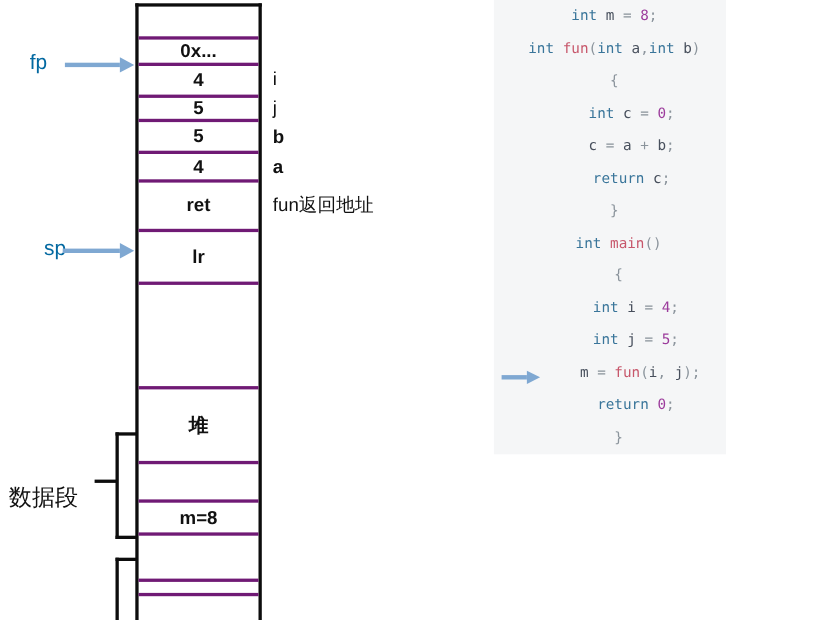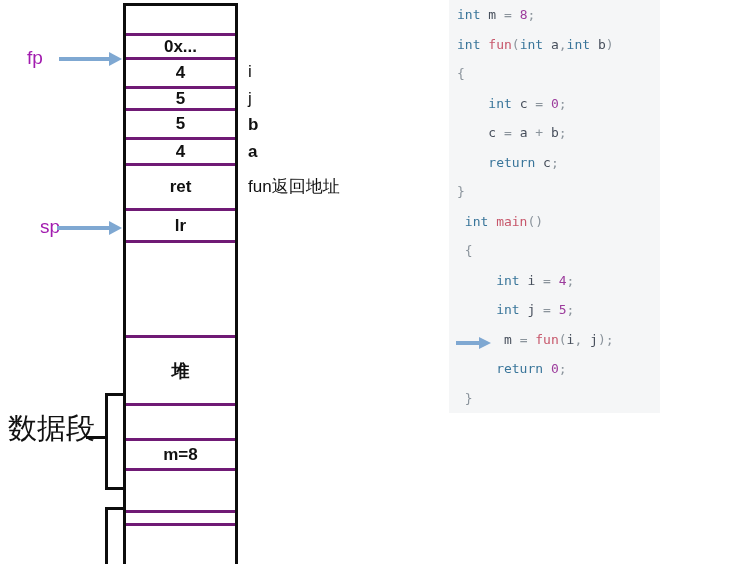--- a/index.html
+++ b/index.html
@@ -17,61 +17,61 @@
     display:flex;align-items:center;justify-content:center;
     font-size:17px;font-weight:700;color:#111;
   }
   .cell:nth-child(1){height:30px}
   .cell:nth-child(2){height:24px}
   .cell:nth-child(3){height:29px}
   .cell:nth-child(4){height:22px}
   .cell:nth-child(5){height:29px}
   .cell:nth-child(6){height:26px}
   .cell:nth-child(7){height:45px}
-  .cell:nth-child(8){height:32px}
+  .cell:nth-child(8){height:48px}
   .cell:nth-child(9){height:95px}
   .cell:nth-child(10){height:68px;font-size:18px}
   .cell:nth-child(11){height:35px}
   .cell:nth-child(12){height:30px}
   .cell:nth-child(13){height:42px}
   .cell:nth-child(14){height:13px}
   .cell:nth-child(15){height:61px;border-bottom:none}
   
   .side-label{position:absolute;left:248px;font-size:17px;color:#111;white-space:nowrap;}
   .sl-i{top:62px}.sl-j{top:89px}.sl-b{top:115px;font-weight:600}
   .sl-a{top:142px;font-weight:600}.sl-ret{top:175px}.sl-lr{top:202px}
   
-  .ptr-label{position:absolute;font-size:19px;color:#a21caf;}
+  .ptr-label{position:absolute;font-size:19px;color:#0369a1;}
   #fp-label{left:27px;top:47px}
   #sp-label{left:40px;top:216px}
   .ptr-arrow{position:absolute;height:4px;background:var(--arrow);}
   #fp-arrow{left:59px;top:57px;width:50px}
   #sp-arrow{left:57px;top:226px;width:52px}
   .ptr-head{position:absolute;width:0;height:0;border-top:7px solid transparent;
     border-bottom:7px solid transparent;border-left:13px solid var(--arrow);}
   #fp-head{left:109px;top:52px}
   #sp-head{left:109px;top:221px}
   
-  #segment-label{position:absolute;left:8px;top:409px;font-size:29px;color:#111;}
+  #segment-label{position:absolute;left:8px;top:438px;font-size:21px;color:#111;}
   #segment-tick{position:absolute;left:86px;top:436px;width:20px;height:3px;background:#0d0d0d;}
   .brace-v{position:absolute;left:105px;width:3px;background:#0d0d0d;}
   #brace1-v{top:393px;height:97px}
   .brace-arm{position:absolute;left:105px;width:19px;height:3px;background:#0d0d0d;}
   #brace1-top{top:393px}
   #brace1-bot{top:487px}
   #brace2-v{top:507px;height:57px}
   #brace2-top{top:507px}
   
   #code-block{
     position:absolute;left:449px;top:0;width:211px;height:413px;
     background:#f5f6f7;font-family:"DejaVu Sans Mono","Liberation Mono",monospace;
     font-size:13px;line-height:29.5px;white-space:pre;overflow:hidden;
     padding-left:8px;box-sizing:border-box;
   }
-  .code-line{height:29.5px;}
+  .code-line{height:29.5px;text-align:center;}
   .tok-k{color:var(--kw)}
   .tok-f{color:var(--fn)}
   .tok-n{color:var(--num)}
   .tok-v{color:var(--ident)}
   .tok-o{color:var(--punct)}
   .tok-p{color:var(--ident)}
   
   #code-arrow-line{position:absolute;left:456px;top:341px;width:23px;height:4px;background:var(--arrow);}
   #code-arrow-head{position:absolute;left:479px;top:337px;width:0;height:0;
     border-top:6px solid transparent;border-bottom:6px solid transparent;

